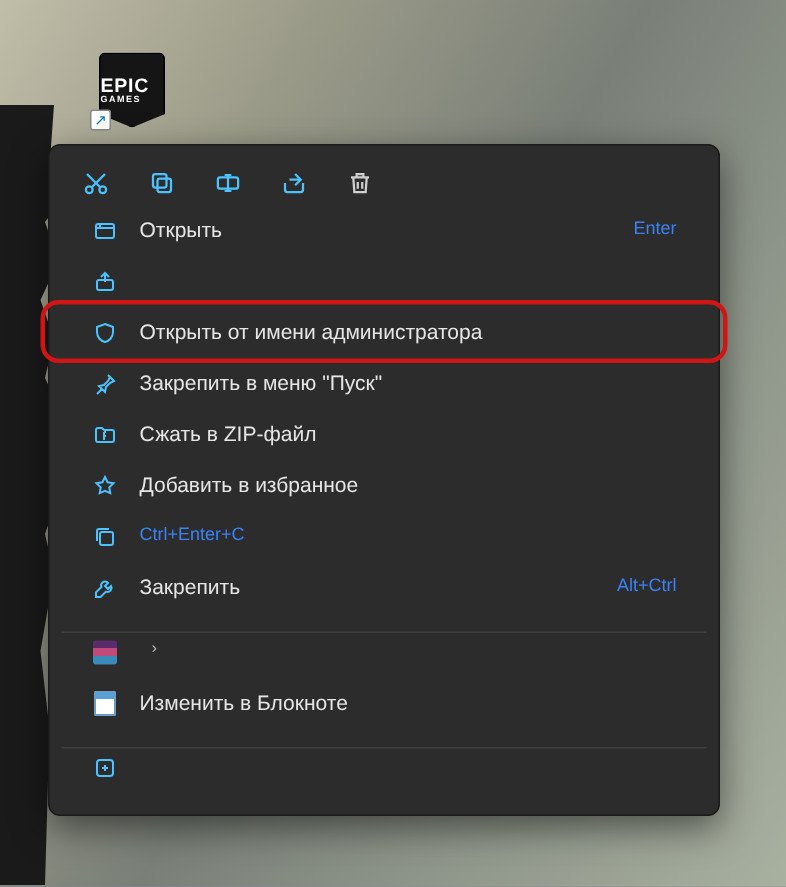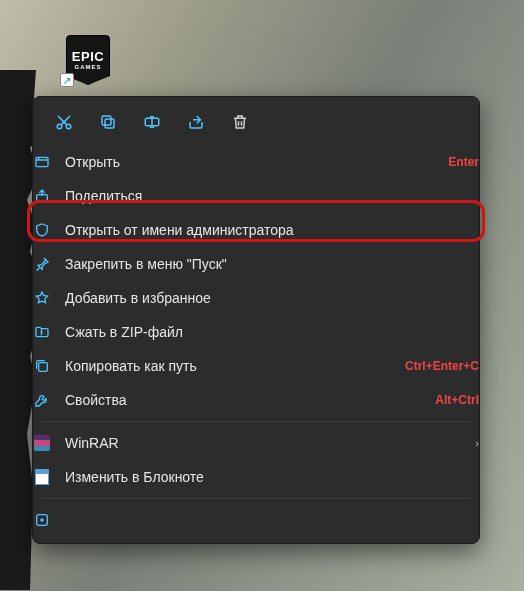--- a/index.html
+++ b/index.html
@@ -22,21 +22,21 @@
     clip-path: polygon(0 0, 60% 0, 55% 8%, 70% 12%, 50% 15%, 65% 20%, 45% 25%, 60% 30%, 50% 35%, 70% 40%, 55% 45%, 65% 50%, 50% 55%, 60% 60%, 45% 70%, 55% 80%, 50% 100%, 0 100%);
   }
   .desktop-icon {
     position: absolute; left: 60px; top: 35px; width: 56px; height: 56px;
     display: flex; flex-direction: column; align-items: center;
     cursor: pointer;
   }
   .epic-badge {
     width: 44px; height: 50px; background: #151515;
     border: 1px solid #000; border-radius: 4px;
-    display: flex; flex-direction: column; align-items: center; justify-content: center;
+    display: flex; flex-direction: column; justify-content: center;
     position: relative;
     clip-path: polygon(0 0, 100% 0, 100% 82%, 50% 100%, 0 82%);
   }
   .epic-badge .t1 { color: #fff; font-weight: 900; font-size: 13px; letter-spacing: 0.5px; line-height: 1; }
   .epic-badge .t2 { color: #fff; font-weight: 700; font-size: 6px; letter-spacing: 1px; line-height: 1; margin-top: 1px; }
   .shortcut-arrow {
     position: absolute; left: 60px; top: 73px; width: 14px; height: 14px;
     background: #fff; border: 1px solid #888; border-radius: 2px;
     display: flex; align-items: center; justify-content: center;
     font-size: 10px; color: #0078d4;
@@ -51,31 +51,31 @@
     display: flex; gap: 10px; padding: 4px 14px 8px 14px;
   }
   .tb-btn {
     width: 34px; height: 30px; border-radius: 4px;
     display: flex; align-items: center; justify-content: center;
     color: #4cc2ff;
   }
   .tb-btn.gray { color: #d0d0d0; }
   .tb-btn svg { width: 18px; height: 18px; }
   .menu-item {
-    display: flex; align-items: center; height: 34px;
-    padding: 0 0; gap: 14px; cursor: default;
+    display: flex; height: 34px;
+    padding: 0 28px; gap: 14px; cursor: default;
   }
   .menu-icon {
     width: 18px; height: 18px; flex: 0 0 18px;
     display: flex; align-items: center; justify-content: center;
     color: #4cc2ff;
   }
   .menu-icon svg { width: 16px; height: 16px; }
   .menu-label { flex: 1; white-space: nowrap; }
-  .menu-shortcut { color: #ef4444; font-size: 12px; font-weight: bold; }
+  .menu-shortcut { color: #3b82f6; font-size: 12px; }
   .menu-chevron { color: #bdbdbd; font-size: 11px; padding-left: 8px; }
   .sep { height: 1px; background: #3e3e3e; margin: 4px 8px; }
   .highlight {
     position: absolute; border: 3px solid #d01515; border-radius: 12px;
     pointer-events: none;
   }
   .winrar-ico {
     width: 16px; height: 16px;
     background: linear-gradient(180deg,#5a2b6b 0 33%,#c04a7a 33% 66%,#3a8bb8 66% 100%);
     border-radius: 2px;
@@ -147,89 +147,86 @@
     <span class="menu-shortcut">Enter</span>
   </div>
 
   <div class="menu-item">
     <span class="menu-icon">
       <svg viewBox="0 0 24 24" fill="none" stroke="currentColor" stroke-width="2">
           <rect x="4" y="10" width="16" height="10" rx="2"></rect>
           <path d="M12 3v9M8 7l4-4 4 4"></path>
         </svg>
     </span>
-    <span class="menu-label">Поделиться</span>
   </div>
 
   <div class="menu-item">
     <span class="menu-icon">
       <svg viewBox="0 0 24 24" fill="none" stroke="currentColor" stroke-width="2">
           <path d="M12 3l8 3v5c0 5-3.5 9-8 10-4.5-1-8-5-8-10V6l8-3z"></path>
         </svg>
     </span>
     <span class="menu-label">Открыть от имени администратора</span>
   </div>
 
 
   <div class="menu-item">
     <span class="menu-icon">
       <svg viewBox="0 0 24 24" fill="none" stroke="currentColor" stroke-width="2">
           <path d="M15 3l6 6-4 2-4 4-1 5-3-3-5 5 5-5-3-3 5-1 4-4 2-4z"></path>
         </svg>
     </span>
     <span class="menu-label">Закрепить в меню "Пуск"</span>
-  </div>
-
-  <div class="menu-item">
-    <span class="menu-icon">
-      <svg viewBox="0 0 24 24" fill="none" stroke="currentColor" stroke-width="2">
-          <path d="M12 3l2.6 5.3 5.9.9-4.2 4.1 1 5.8L12 16.8 6.7 19.1l1-5.8L3.5 9.2l5.9-.9L12 3z"></path>
-        </svg>
-    </span>
-    <span class="menu-label">Добавить в избранное</span>
   </div>
 
   <div class="menu-item">
     <span class="menu-icon">
       <svg viewBox="0 0 24 24" fill="none" stroke="currentColor" stroke-width="2">
           <path d="M3 7a2 2 0 012-2h4l2 2h8a2 2 0 012 2v8a2 2 0 01-2 2H5a2 2 0 01-2-2V7z"></path>
           <path d="M11 9v8M11 9h2M11 13h2"></path>
         </svg>
     </span>
     <span class="menu-label">Сжать в ZIP-файл</span>
   </div>
 
   <div class="menu-item">
     <span class="menu-icon">
       <svg viewBox="0 0 24 24" fill="none" stroke="currentColor" stroke-width="2">
+          <path d="M12 3l2.6 5.3 5.9.9-4.2 4.1 1 5.8L12 16.8 6.7 19.1l1-5.8L3.5 9.2l5.9-.9L12 3z"></path>
+        </svg>
+    </span>
+    <span class="menu-label">Добавить в избранное</span>
+  </div>
+
+  <div class="menu-item">
+    <span class="menu-icon">
+      <svg viewBox="0 0 24 24" fill="none" stroke="currentColor" stroke-width="2">
           <rect x="7" y="7" width="13" height="13" rx="2"></rect>
           <path d="M4 16V6a2 2 0 012-2h10"></path>
         </svg>
     </span>
-    <span class="menu-label">Копировать как путь</span>
     <span class="menu-shortcut">Ctrl+Enter+C</span>
   </div>
 
   <div class="menu-item">
     <span class="menu-icon">
       <svg viewBox="0 0 24 24" fill="none" stroke="currentColor" stroke-width="2">
           <path d="M14 6a4 4 0 00-5.6 5L3 16.4V21h4.6L13 15.6A4 4 0 0018 10l-3 3-3-3 3-3z"></path>
         </svg>
     </span>
-    <span class="menu-label">Свойства</span>
+    <span class="menu-label">Закрепить</span>
     <span class="menu-shortcut">Alt+Ctrl</span>
   </div>
 
   <div class="sep"></div>
 
   <div class="menu-item">
     <span class="menu-icon">
         <span class="winrar-ico"></span>
       </span>
-    <span class="menu-label">WinRAR</span>
     <span class="menu-chevron">›</span>
   </div>
 
   <div class="menu-item">
     <span class="menu-icon">
         <span class="notepad-ico"></span>
       </span>
     <span class="menu-label">Изменить в Блокноте</span>
   </div>
 

